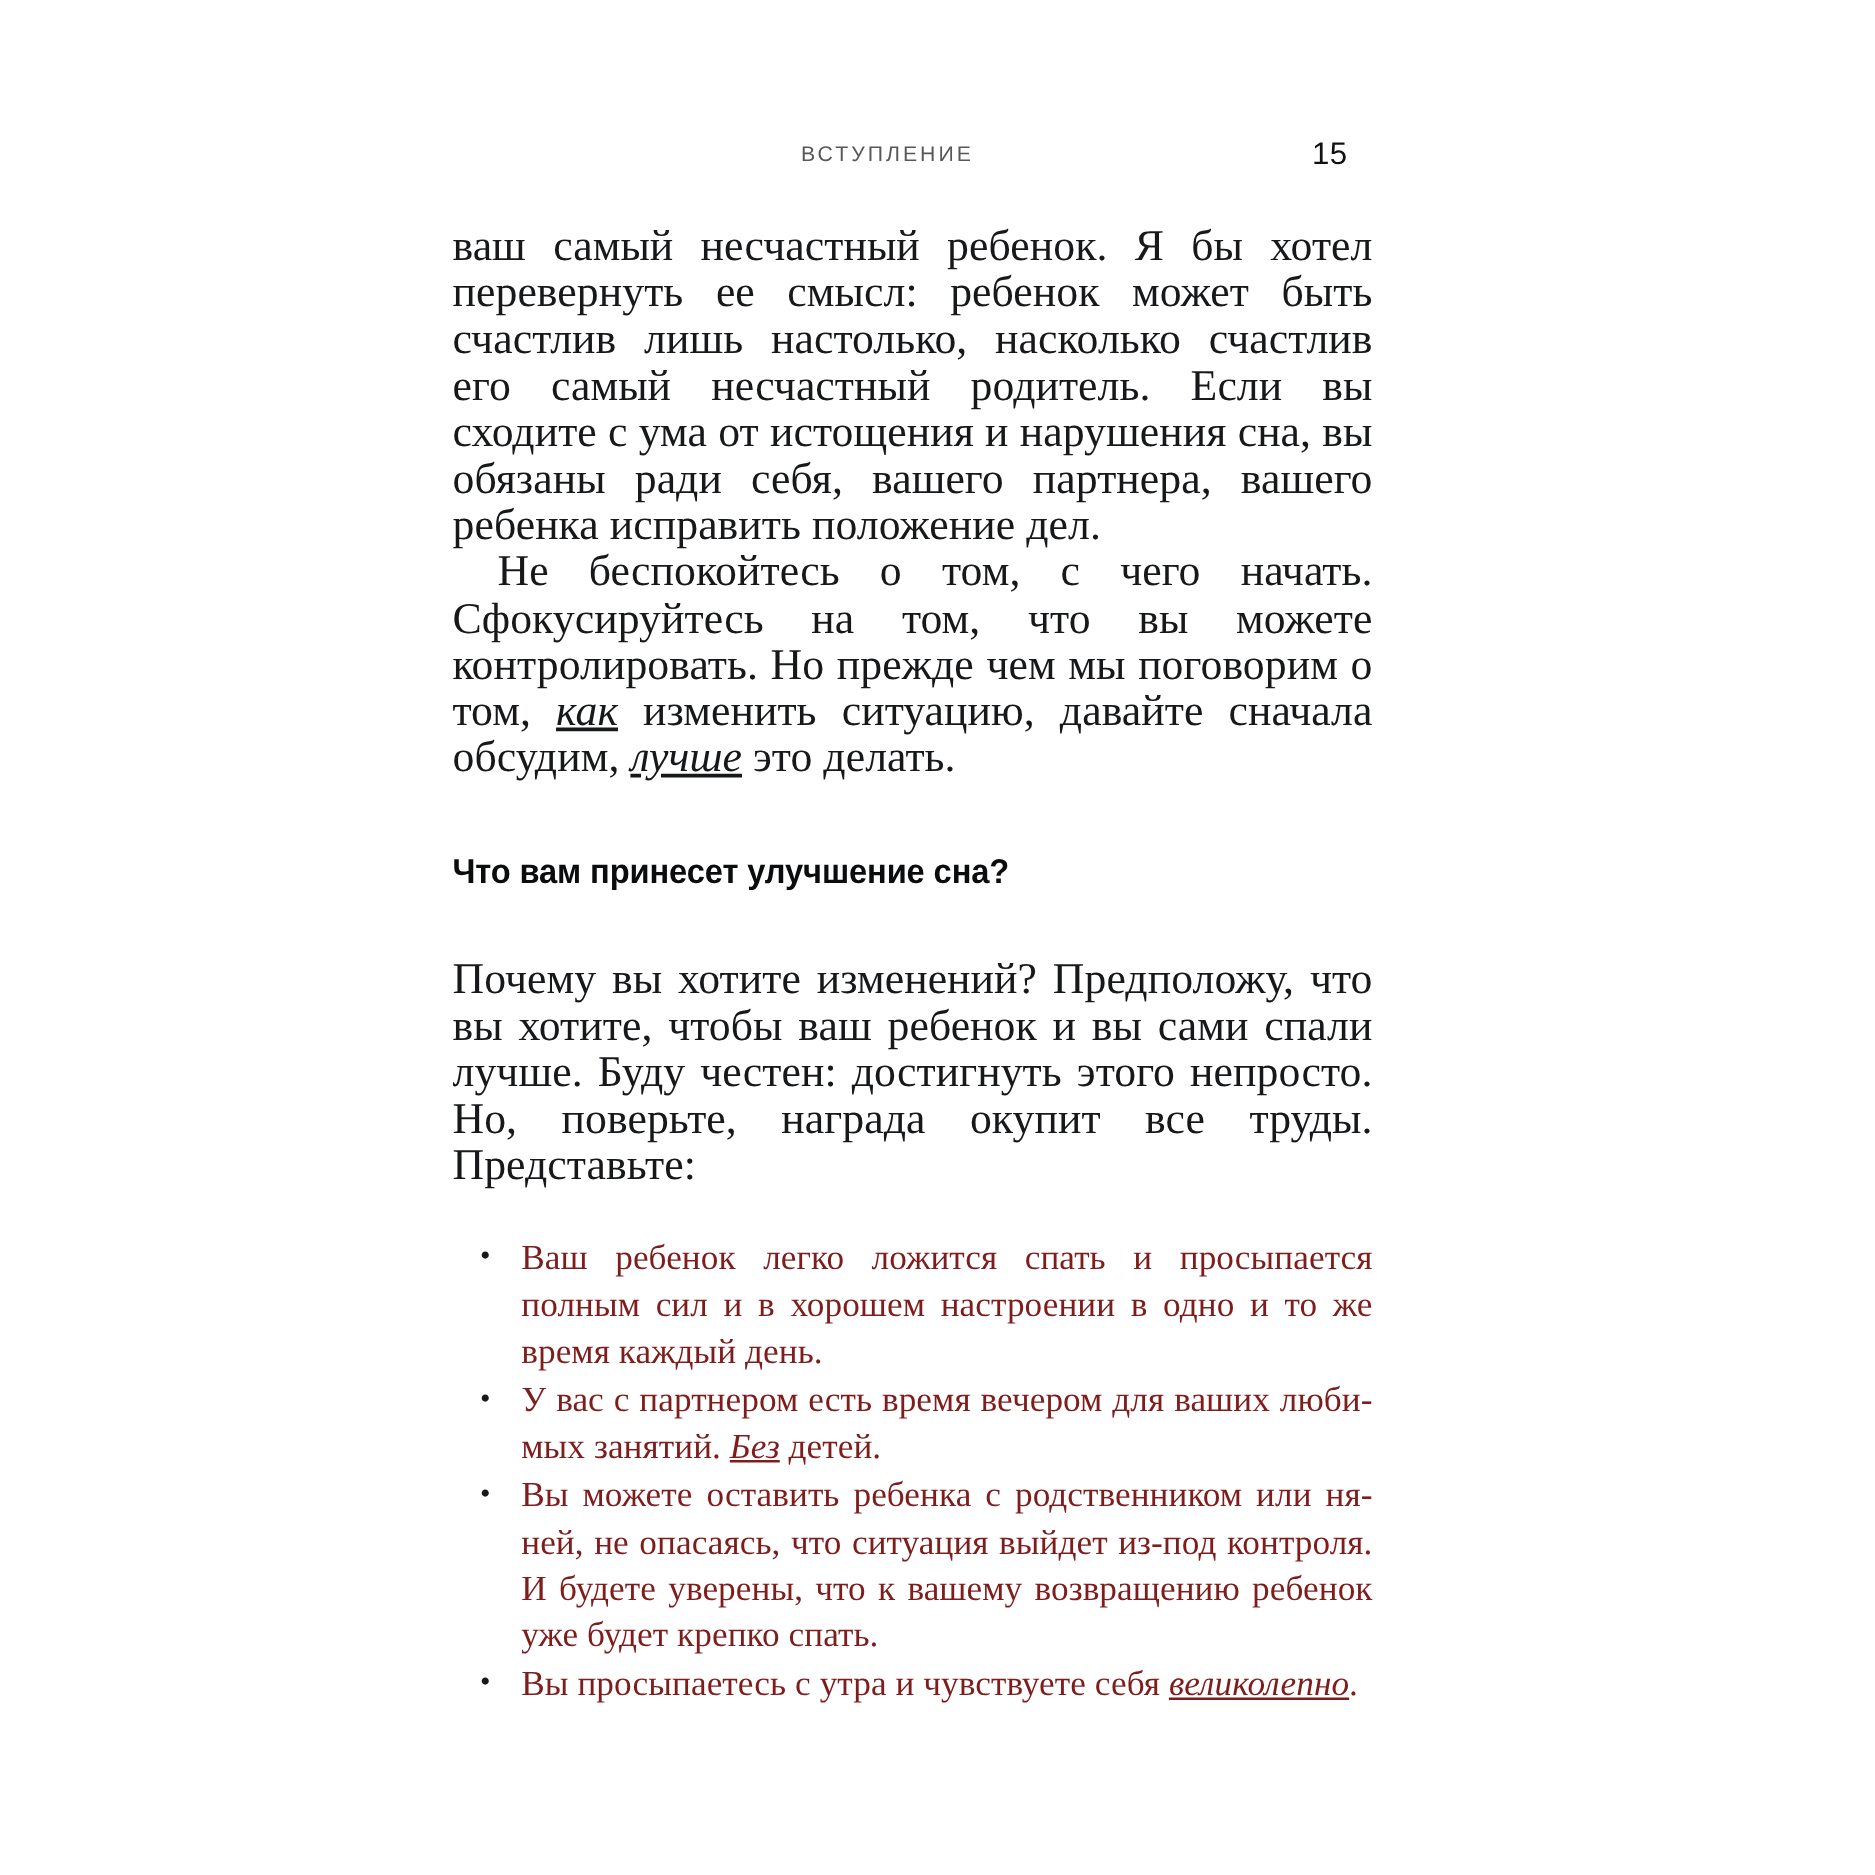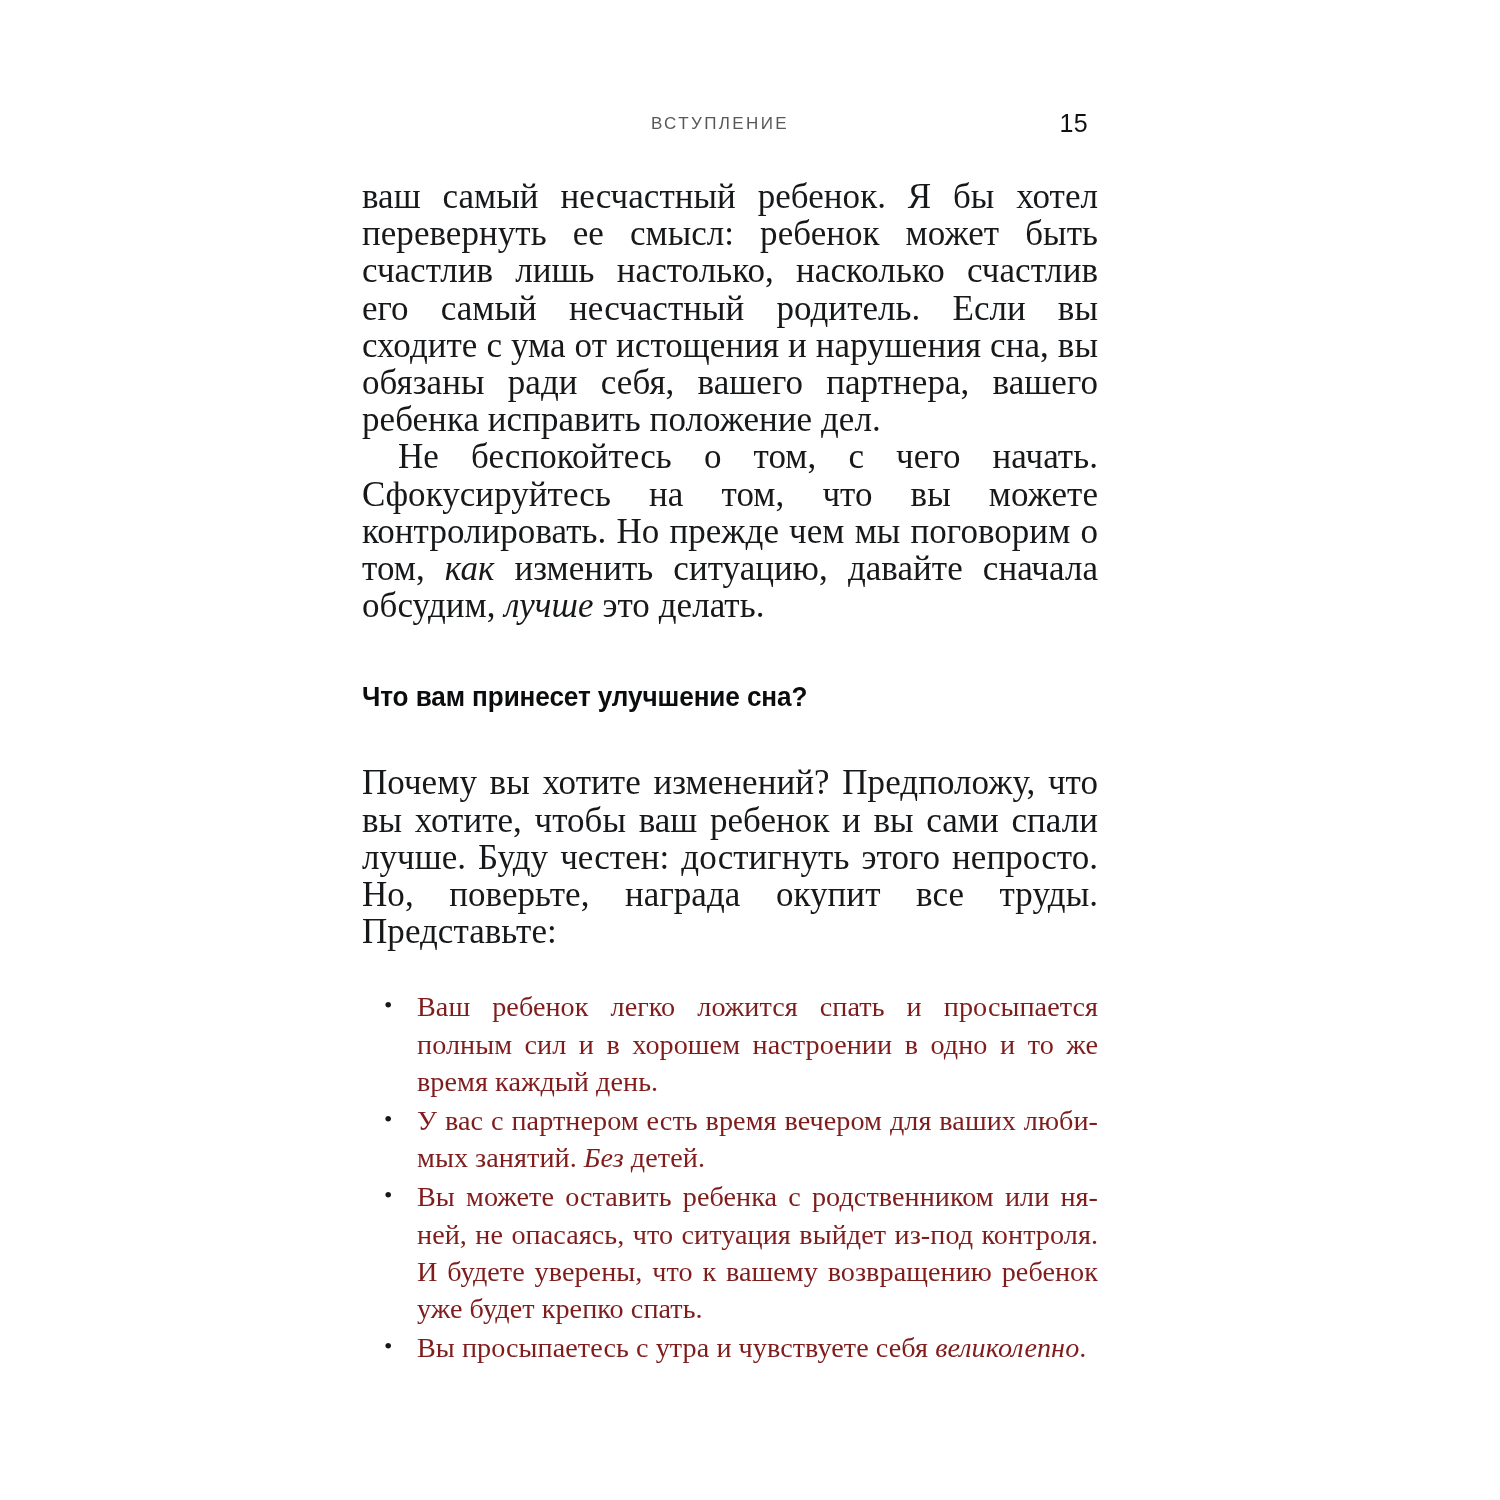--- a/index.html
+++ b/index.html
@@ -18,21 +18,21 @@
     position: relative;
     width: 1500px;
     height: 1500px;
     background: #ffffff;
     overflow: hidden;
   }
 
   
   .running-head {
     position: absolute;
-    left: 352px;
+    left: 342px;
     top: 112px;
     width: 736px;
     height: 30px;
   }
   .running-head-title {
     position: absolute;
     left: 0;
     top: 0;
     width: 736px;
     text-align: center;
@@ -73,20 +73,21 @@
     text-justify: inter-word;
     hyphens: manual;
     letter-spacing: 0.05px;
   }
   p.indent {
     text-indent: 36px;
   }
 
   em {
     font-style: italic;
+    text-decoration: underline;
   }
 
   
   h2.section-heading {
     margin: 0;
     font-family: "Liberation Sans", sans-serif;
     font-size: 27.5px;
     font-weight: 700;
     color: #0b0c0d;
     letter-spacing: -0.1px;

